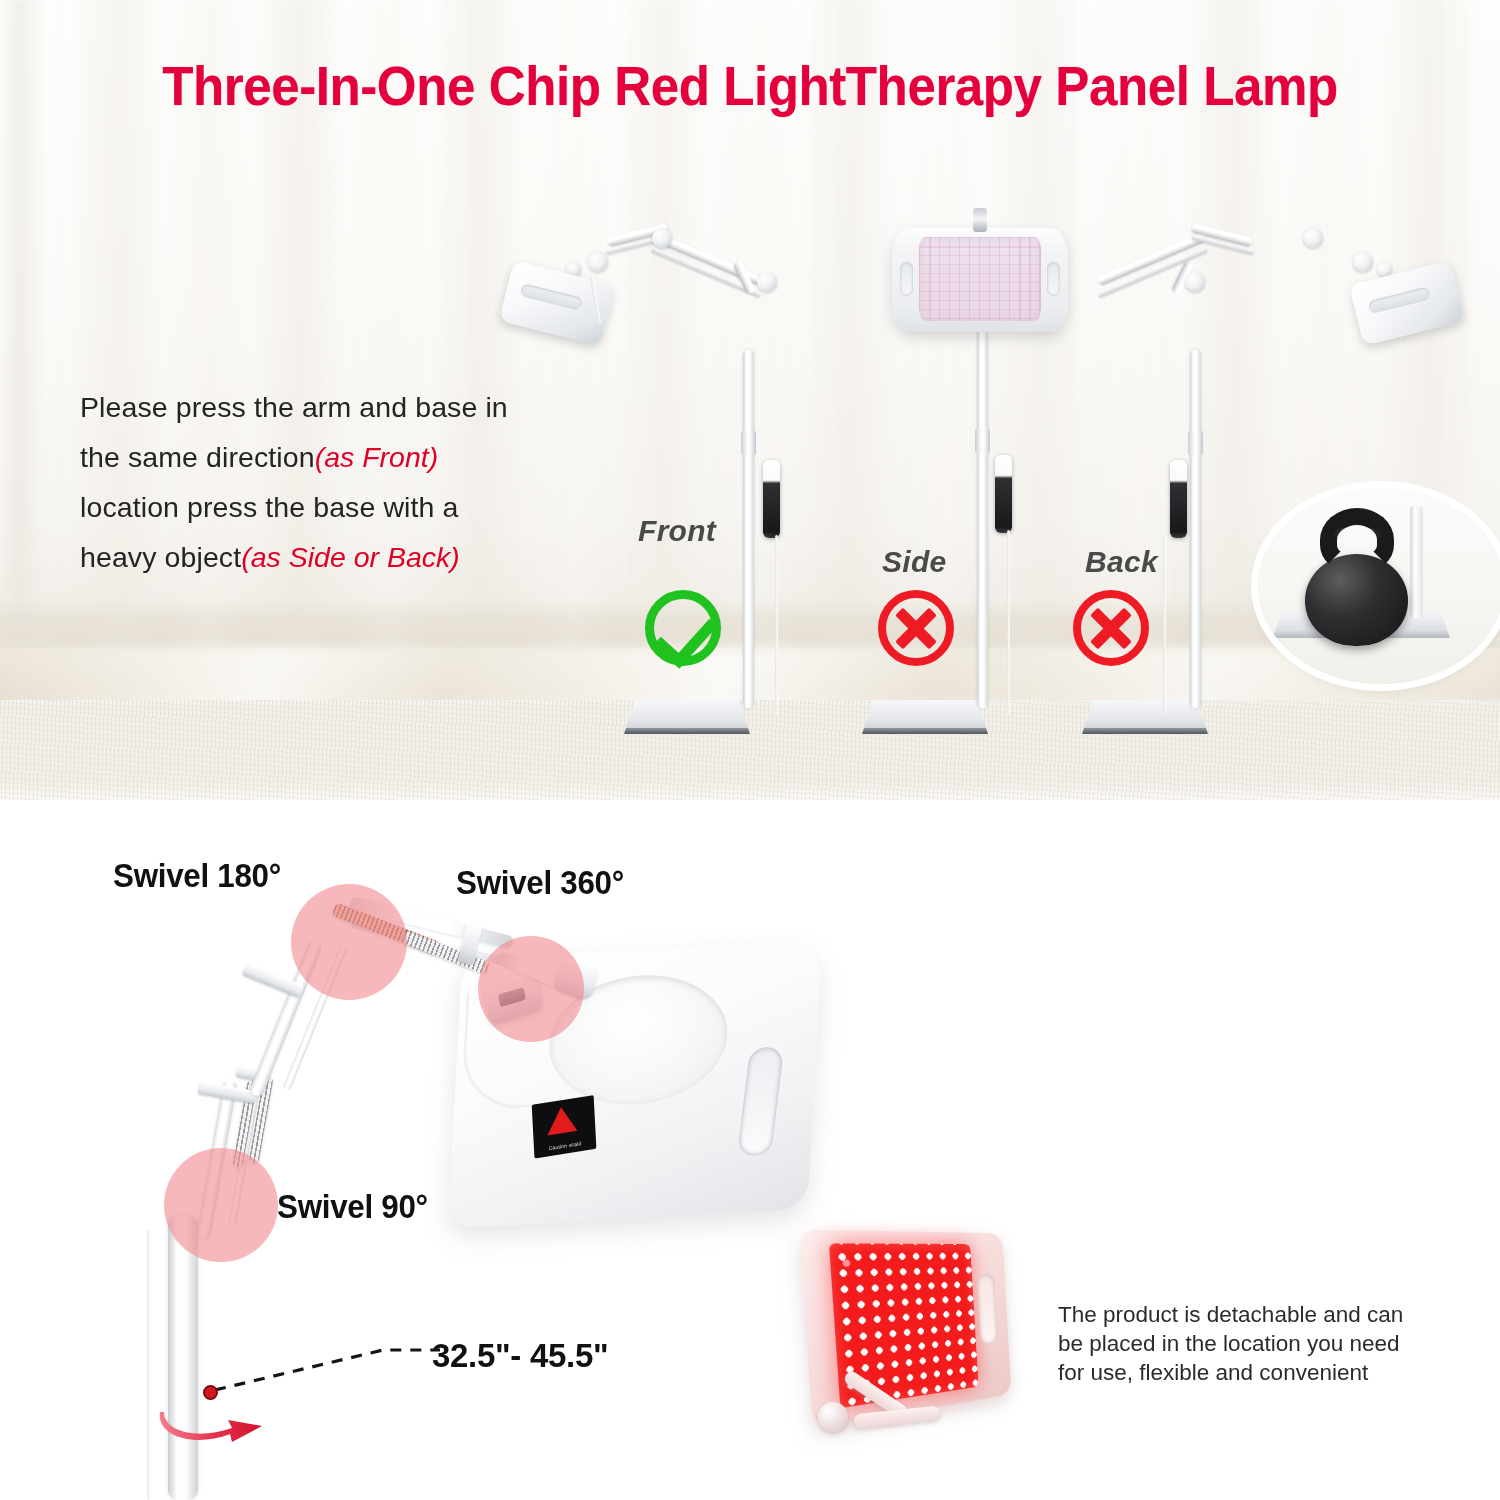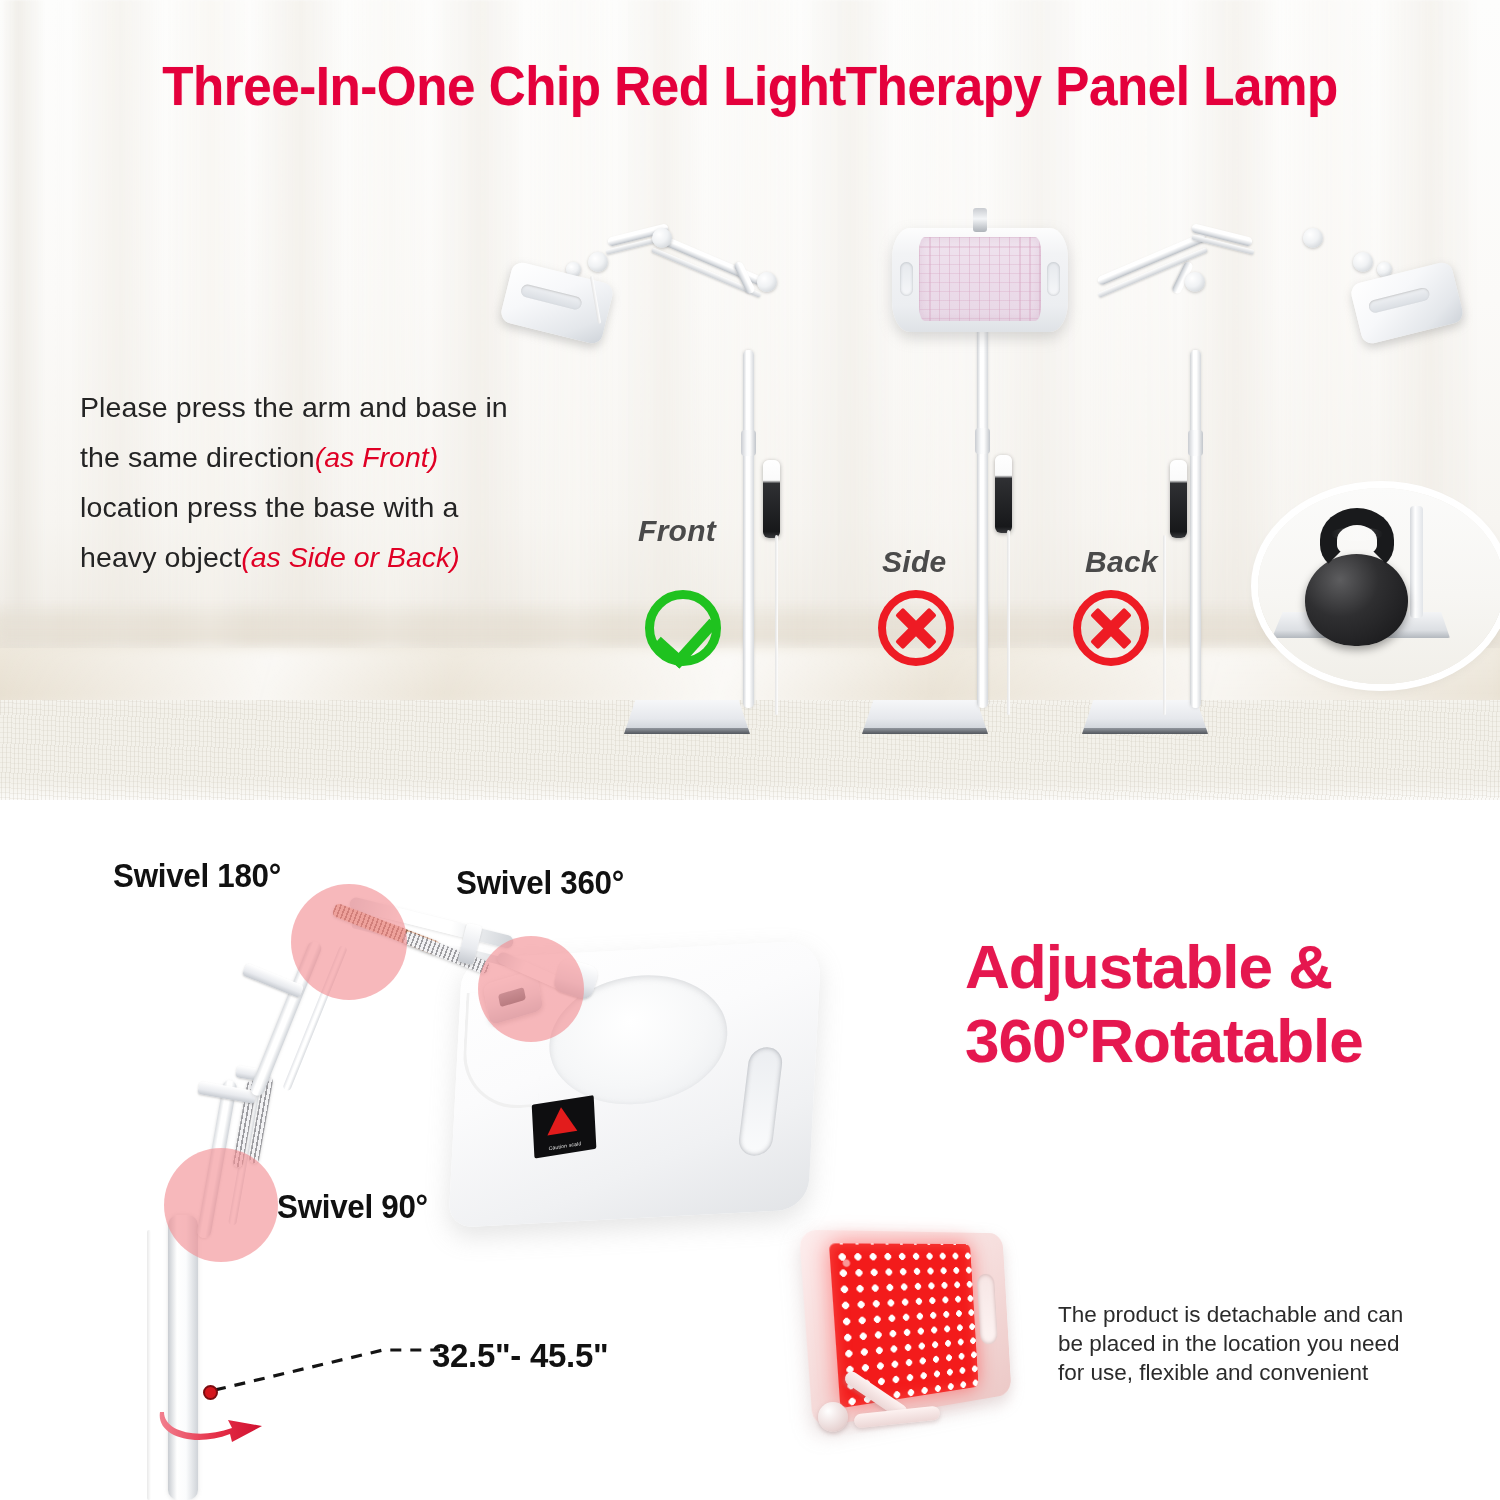--- a/index.html
+++ b/index.html
@@ -567,24 +567,20 @@
   </div>
 
   <div class="pinkdot" style="left:291px; top:884px; width:116px; height:116px;"></div>
   <div class="pinkdot" style="left:478px; top:936px; width:106px; height:106px;"></div>
   <div class="pinkdot" style="left:164px; top:1148px; width:114px; height:114px;"></div>
 
   <div class="swivel-label" style="left:113px; top:857px;">Swivel 180°</div>
   <div class="swivel-label" style="left:456px; top:864px;">Swivel 360°</div>
   <div class="swivel-label" style="left:277px; top:1188px;">Swivel 90°</div>
 
-  <div class="bighead">
-    <div>Adjustable &amp;</div>
-    <div>360°Rotatable</div>
-  </div>
 
   <div class="detach">
     <div class="dp-shell">
       <div class="dp-face">
         <div class="dots"></div>
       </div>
       <div class="dp-slot"></div>
     </div>
     <div class="dp-stand">
       <div class="dp-leg" style="left:22px; top:6px; width:72px; height:14px; transform:rotate(34deg);"></div>

